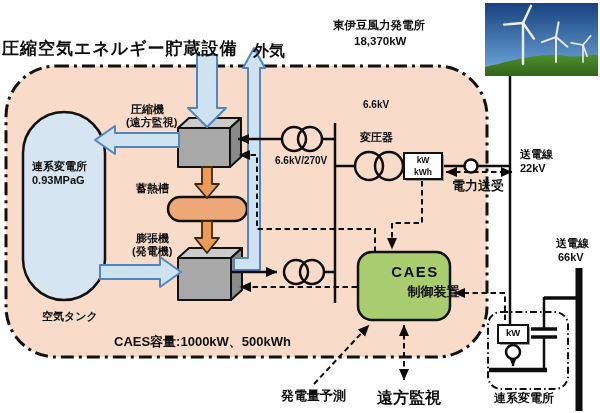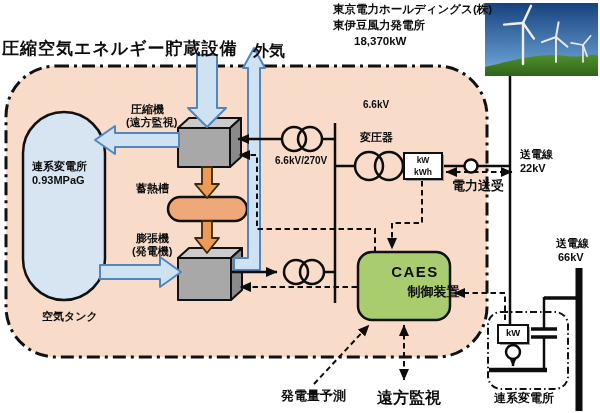--- a/index.html
+++ b/index.html
@@ -152,39 +152,39 @@
         <line x1="0" y1="0" x2="0" y2="-12" transform="rotate(40)"></line>
         <line x1="0" y1="0" x2="0" y2="-12" transform="rotate(160)"></line>
         <line x1="0" y1="0" x2="0" y2="-12" transform="rotate(280)"></line>
       </g>
     </g>
   </g>
 </svg>
 
 <div class="lbl" style="left:2px;top:39px;font-size:17px;letter-spacing:1px;">圧縮空気エネルギー貯蔵設備</div>
 
-<div class="lbl" style="left:333px;top:3px;font-size:11.5px;">東京電力ホールディングス(株)</div>
 <div class="lbl" style="left:333px;top:19px;font-size:11.5px;">東伊豆風力発電所</div>
 <div class="lbl" style="left:354px;top:35px;font-size:11.5px;">18,370kW</div>
 
 <div class="lbl" style="left:222px;top:41px;font-size:16px;padding-left:31px;">外気</div>
 
 <div class="lbl" style="left:131px;top:103px;font-size:11px;">圧縮機</div>
 <div class="lbl" style="left:126px;top:116px;font-size:11px;">(遠方監視)</div>
 
 <div class="lbl" style="left:32px;top:160px;font-size:11px;">連系変電所</div>
 <div class="lbl" style="left:32px;top:174px;font-size:11px;">0.93MPaG</div>
 
 <div class="lbl" style="left:136px;top:182px;font-size:11px;">蓄熱槽</div>
 
 <div class="lbl" style="left:136px;top:232px;font-size:11px;">膨張機</div>
 <div class="lbl" style="left:132px;top:245px;font-size:11px;">(発電機)</div>
 
 <div class="lbl" style="left:42px;top:310px;font-size:11px;">空気タンク</div>
 
+<div class="lbl" style="left:114px;top:334px;font-size:13px;">CAES容量:1000kW、500kWh</div>
 
 <div class="lbl" style="left:323px;top:99px;font-size:10px;margin-left:40px;">6.6kV</div>
 <div class="lbl" style="left:275px;top:155px;font-size:10px;">6.6kV/270V</div>
 <div class="lbl" style="left:360px;top:131px;font-size:11px;">変圧器</div>
 
 <div class="lbl ctr" style="left:404px;top:154px;width:38px;font-size:8.5px;line-height:12px;">
   <div>kW</div>
   <div>kWh</div>
 </div>
 

